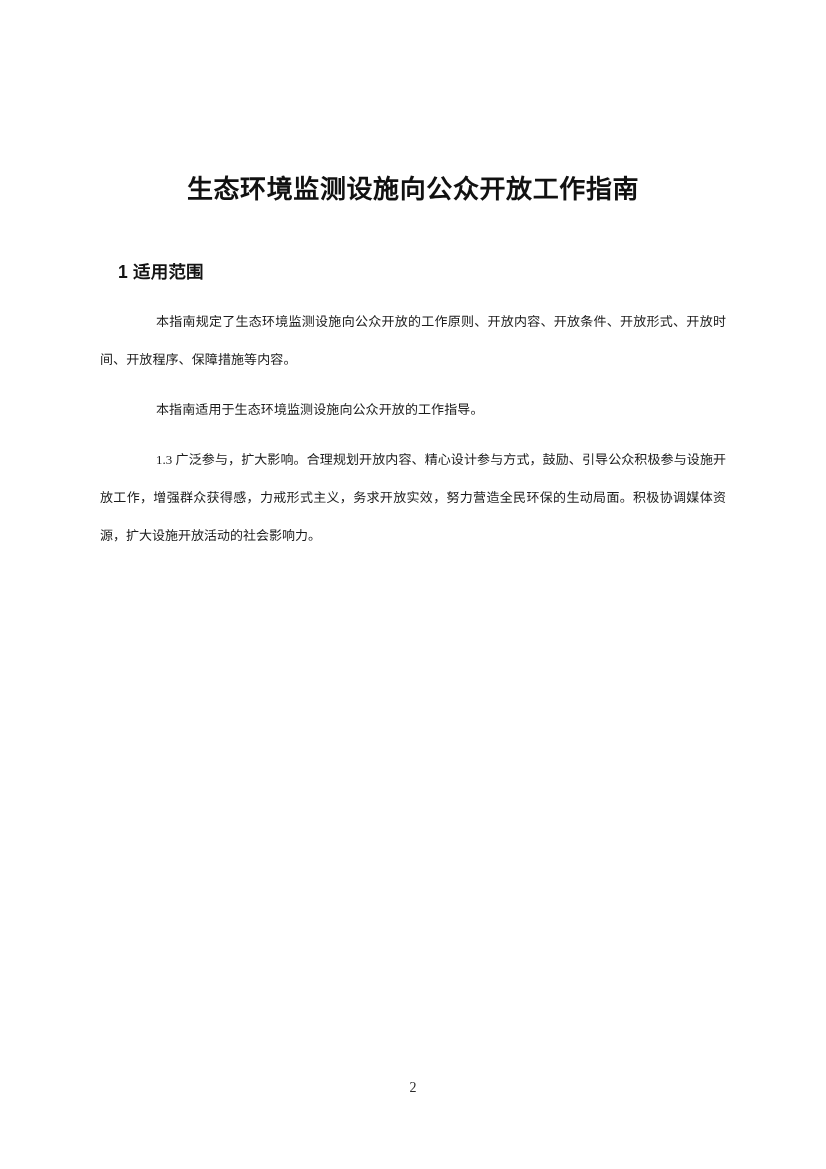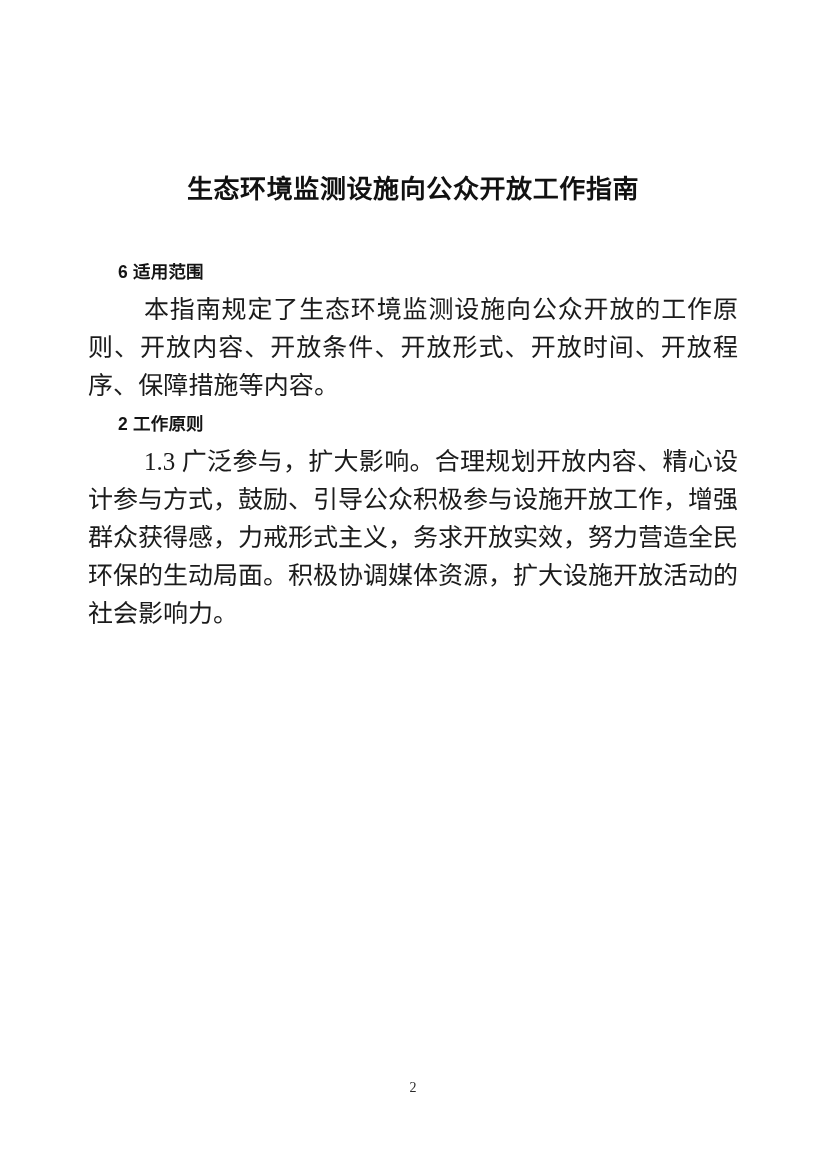--- a/index.html
+++ b/index.html
@@ -64,22 +64,22 @@
     font-weight: bold;
     font-size: 17.5px;
     line-height: 38px;
     color: #141414;
     text-indent: 30px;
     letter-spacing: 0.2px;
     white-space: pre;
   }
 
   .para {
-    margin: 0;
-    font-size: 25px;
+    margin: 12px;
+    font-size: 13px;
     line-height: 38px;
     text-align: justify;
     text-align-last: left;
     text-indent: 56px;
     color: #1b1b1b;
     letter-spacing: 0.1px;
     word-break: break-all;
   }
 
   .para.tight {
@@ -104,26 +104,26 @@
 </head>
 <body>
 
 <div class="page">
   <div class="content">
 
     <h1 class="doc-title">生态环境监测设施向公众开放工作指南</h1>
 
     <div class="flow">
 
-      <h2 class="heading">6 适用范围</h2>
+      <h2 class="heading">1 适用范围</h2>
 
       <p class="para">本指南规定了生态环境监测设施向公众开放的工作原则、开放内容、开放条件、开放形式、开放时间、开放程序、保障措施等内容。</p>
 
+      <p class="para">本指南适用于生态环境监测设施向公众开放的工作指导。</p>
 
-      <h2 class="heading">2 工作原则</h2>
 
 
 
       <p class="para tight">1.3 广泛参与，扩大影响。合理规划开放内容、精心设计参与方式，鼓励、引导公众积极参与设施开放工作，增强群众获得感，力戒形式主义，务求开放实效，努力营造全民环保的生动局面。积极协调媒体资源，扩大设施开放活动的社会影响力。</p>
 
     </div>
 
     <div class="footer">
       <span class="page-number">2</span>
     </div>

